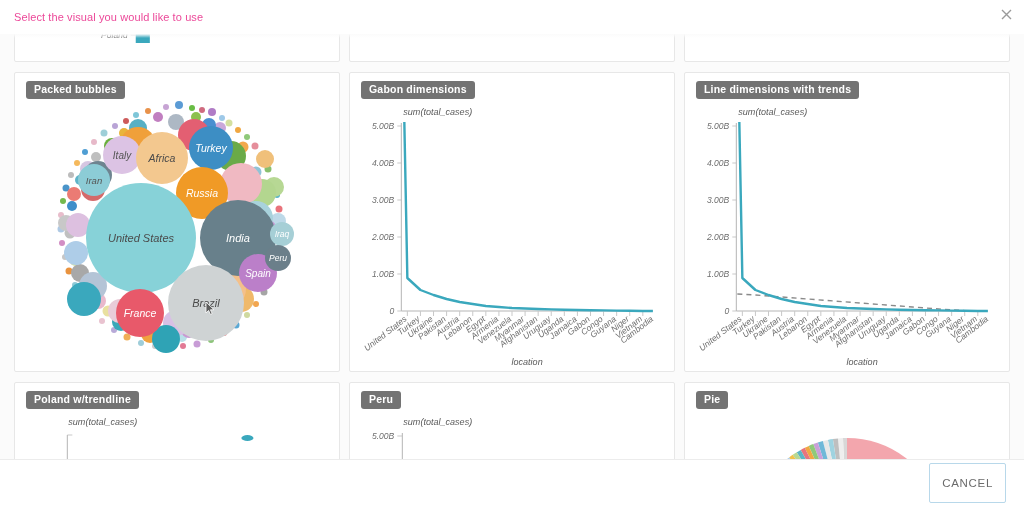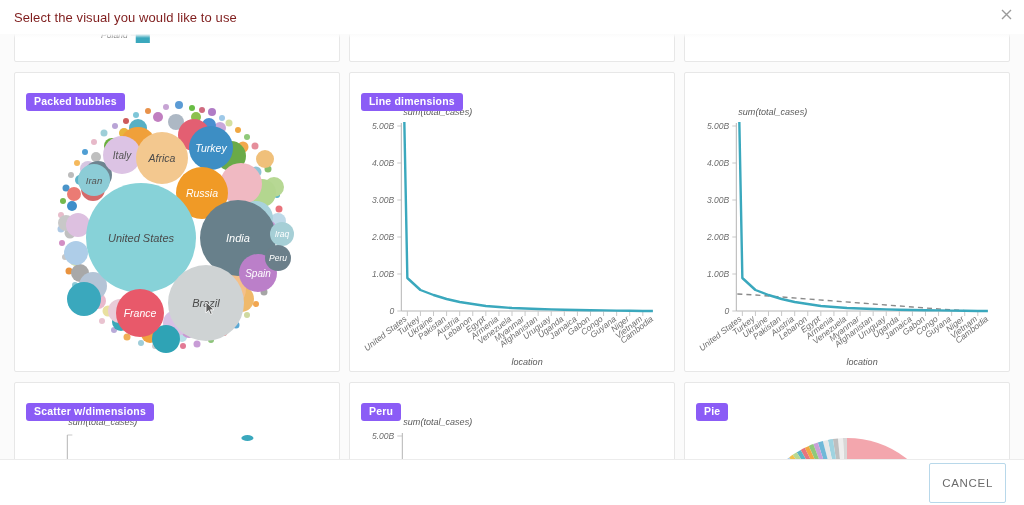--- a/index.html
+++ b/index.html
@@ -25,22 +25,22 @@
     height: 34px;
     flex: 0 0 34px;
     background: #ffffff;
     display: flex;
     align-items: center;
     padding: 0 14px;
     position: relative;
     z-index: 5;
   }
   .dialog-title {
-    font-size: 13px;
-    color: #7f1d1d;
+    font-size: 11px;
+    color: #ec4899;
     font-weight: 400;
     letter-spacing: .1px;
   }
   .close-btn {
     position: absolute;
     right: 10px; top: 6px;
     width: 16px; height: 16px;
     display: flex; align-items: center; justify-content: center;
     color: #9a9a9a;
     font-size: 13px;
@@ -75,22 +75,22 @@
     position: relative;
     height: 300px;
     overflow: hidden;
     cursor: pointer;
   }
   .card.row-top { height: 80px; }
   .card.row-bottom { height: 97px; }
 
   .badge {
     position: absolute;
-    left: 11px; top: 20px;
-    background: #8b5cf6;
+    left: 11px; top: 8px;
+    background: #737373;
     color: #ffffff;
     font-size: 10.5px;
     font-weight: bold;
     padding: 3px 8px 4px 8px;
     border-radius: 3px;
     letter-spacing: .2px;
     line-height: 1;
     z-index: 3;
   }
 
@@ -356,21 +356,21 @@
           </svg>
           <div class="cursor-ptr">
             <svg width="11" height="15" viewBox="0 0 11 15">
               <path d="M1,1 L1,12 L3.6,9.4 L5.4,13.4 L7.2,12.6 L5.4,8.8 L9,8.8 Z" fill="#5c5c5c" stroke="#ffffff" stroke-width="0.8"></path>
             </svg>
           </div>
         </div>
       </div>
 
       <div class="card">
-        <div class="badge">Line dimensions</div>
+        <div class="badge">Gabon dimensions</div>
         <div class="chart-area">
           <svg width="100%" height="100%" viewBox="0 0 322 298" preserveAspectRatio="none">
             <text class="axtitle" x="53" y="42">sum(total_cases)</text>
 
             <text class="axtext" x="44" y="56" text-anchor="end">5.00B</text>
             <text class="axtext" x="44" y="93" text-anchor="end">4.00B</text>
             <text class="axtext" x="44" y="130" text-anchor="end">3.00B</text>
             <text class="axtext" x="44" y="167" text-anchor="end">2.00B</text>
             <text class="axtext" x="44" y="204" text-anchor="end">1.00B</text>
             <text class="axtext" x="44" y="241" text-anchor="end">0</text>
@@ -470,20 +470,21 @@
                   <text text-anchor="end" x="0" y="0">Cambodia</text>
                 </g>
             </g>
 
             <text class="axtitle" x="176" y="292" text-anchor="middle">location</text>
           </svg>
         </div>
       </div>
 
       <div class="card">
+        <div class="badge">Line dimensions with trends</div>
         <div class="chart-area">
           <svg width="100%" height="100%" viewBox="0 0 322 298" preserveAspectRatio="none">
             <text class="axtitle" x="53" y="42">sum(total_cases)</text>
 
             <text class="axtext" x="44" y="56" text-anchor="end">5.00B</text>
             <text class="axtext" x="44" y="93" text-anchor="end">4.00B</text>
             <text class="axtext" x="44" y="130" text-anchor="end">3.00B</text>
             <text class="axtext" x="44" y="167" text-anchor="end">2.00B</text>
             <text class="axtext" x="44" y="204" text-anchor="end">1.00B</text>
             <text class="axtext" x="44" y="241" text-anchor="end">0</text>
@@ -585,21 +586,21 @@
                   <text text-anchor="end" x="0" y="0">Cambodia</text>
                 </g>
             </g>
 
             <text class="axtitle" x="176" y="292" text-anchor="middle">location</text>
           </svg>
         </div>
       </div>
 
       <div class="card row-bottom">
-        <div class="badge">Scatter w/dimensions</div>
+        <div class="badge">Poland w/trendline</div>
         <div class="chart-area">
           <svg width="100%" height="97" viewBox="0 0 322 97" preserveAspectRatio="none">
             <text class="axtitle" x="53" y="42">sum(total_cases)</text>
             <line class="tickline" x1="52" y1="52" x2="57" y2="52"></line>
             <line class="axisline" x1="52" y1="52" x2="52" y2="97"></line>
             <ellipse cx="231" cy="55" rx="6" ry="3" fill="#3aa8bd"></ellipse>
           </svg>
         </div>
       </div>
 

